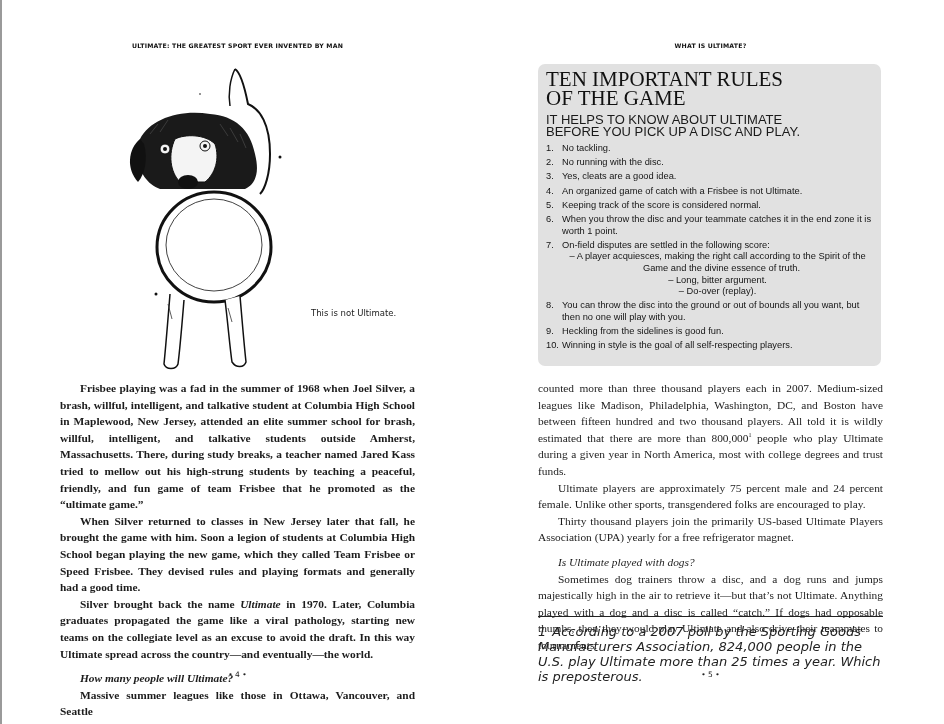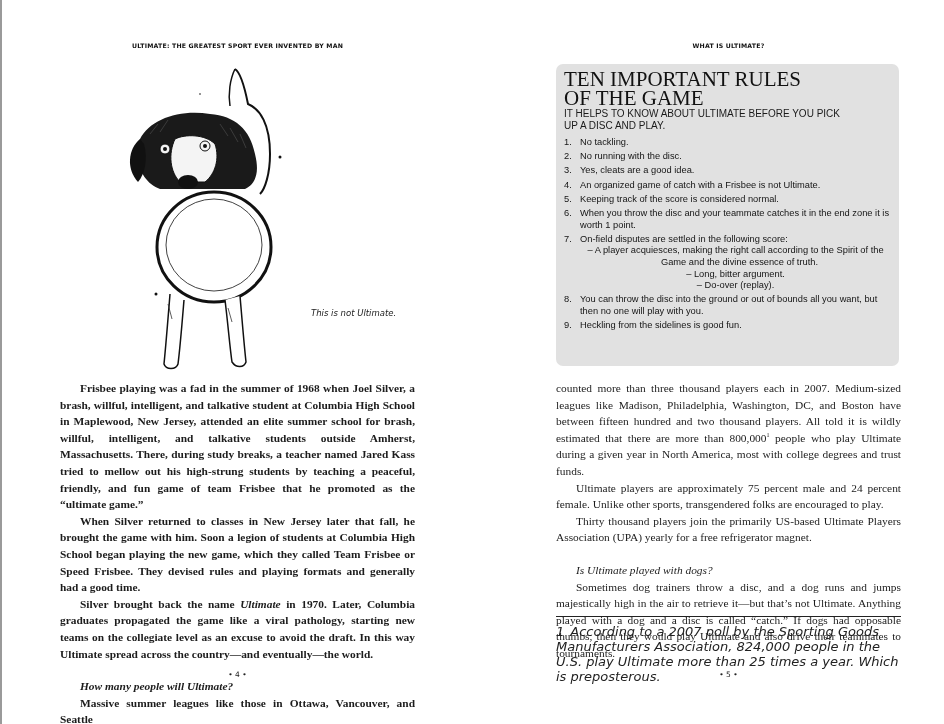--- a/index.html
+++ b/index.html
@@ -4,55 +4,55 @@
 <style>
   html, body { margin: 0; padding: 0; }
   body {
     width: 944px; height: 724px; position: relative; overflow: hidden;
     background: #ffffff; color: #1a1a1a;
     font-family: "Liberation Serif", serif;
   }
   .left-rule { position: absolute; left: 0; top: 0; width: 2px; height: 724px; background: #9a9a9a; }
   .page { position: absolute; top: 0; height: 724px; }
   .page-left { left: 60px; width: 355px; }
-  .page-right { left: 556px; width: 345px; }
+  .page-right { left: 538px; width: 345px; }
   .running-head {
     position: absolute; top: 42px; left: 0; right: 0; text-align: center;
     font-family: "DejaVu Sans", sans-serif; font-weight: bold; font-size: 6.2px;
     letter-spacing: 0.2px; color: #111; text-transform: uppercase;
   }
   .figure { position: absolute; left: 60px; top: 64px; width: 220px; height: 310px; }
   .figure svg { width: 220px; height: 310px; display: block; }
   .caption {
     position: absolute; left: 251px; top: 308px;
-    font-family: "DejaVu Sans", sans-serif; font-style: italic; font-size: 8.5px; color: #222;
+    font-family: "DejaVu Sans", sans-serif; font-size: 8.5px; color: #222;
   }
   .body-text {
     position: absolute; left: 0; right: 0;
     font-size: 11.4px; line-height: 16.6px; text-align: justify; color: #1c1c1c;
   }
   .body-text p { margin: 0; text-indent: 20px; }
-  .body-text p.q { font-style: italic; margin-top: 16px; }
+  .body-text p.q { font-style: italic; margin-top: 8px; }
   .body-text em { font-style: italic; }
   .folio {
     position: absolute; top: 670px; left: 0; right: 0; text-align: center;
     font-family: "DejaVu Sans", sans-serif; font-size: 7.5px; color: #222;
   }
   .rules-box {
     position: absolute; left: 0; top: 64px; width: 343px; height: 302px;
     background: #e1e1e1; border-radius: 7px; box-sizing: border-box;
     padding: 6px 8px 0 8px;
   }
   .rules-title {
     font-family: "Liberation Serif", serif; font-size: 21px; line-height: 19px;
     text-transform: uppercase; color: #111; margin: 0; font-weight: normal;
   }
   .rules-sub {
-    font-family: "Liberation Sans", sans-serif; font-size: 10px; line-height: 11.5px;
-    text-transform: uppercase; color: #1a1a1a; width: 290px;
+    font-family: "Liberation Sans", sans-serif; font-size: 13px; line-height: 11.5px;
+    text-transform: uppercase; color: #1a1a1a; margin-top: 6px; width: 290px;
   }
   .rules-list {
     list-style: none; margin: 6px 0 0 0; padding: 0;
     font-family: "Liberation Sans", sans-serif; font-size: 9.3px; line-height: 11.6px; color: #151515;
   }
   .rules-list li { position: relative; padding-left: 16px; margin-bottom: 2.6px; }
   .rules-list li .num { position: absolute; left: 0; top: 0; }
   .rules-list li .sub { display: block; padding-left: 8px; text-indent: -8px; text-align: center; }
   .footnote-rule { position: absolute; left: 0; top: 616px; width: 345px; height: 1px; background: #222; }
   .footnote {
@@ -129,20 +129,21 @@
       <li><span class="num">4.</span><span>An organized game of catch with a Frisbee is not Ultimate.</span></li>
       <li><span class="num">5.</span><span>Keeping track of the score is considered normal.</span></li>
       <li><span class="num">6.</span><span>When you throw the disc and your teammate catches it in the end zone it is worth 1 point.</span></li>
       <li><span class="num">7.</span><span>On-field disputes are settled in the following score:</span>
         <span class="sub">– A player acquiesces, making the right call according to the Spirit of the Game and the divine essence of truth.</span>
         <span class="sub">– Long, bitter argument.</span>
         <span class="sub">– Do-over (replay).</span>
       </li>
       <li><span class="num">8.</span><span>You can throw the disc into the ground or out of bounds all you want, but then no one will play with you.</span></li>
       <li><span class="num">9.</span><span>Heckling from the sidelines is good fun.</span></li>
+      <li><span class="num">10.</span><span>Winning in style is the goal of all self-respecting players.</span></li>
     </ul>
   </div>
 
   <div class="body-text" style="top:380px;">
     <p style="text-indent:0"><span>counted more than three thousand players each in 2007. Medium-sized leagues like Madison, Philadelphia, Washington, DC, and Boston have between fifteen hundred and two thousand players. All told it is wildly estimated that there are more than 800,000</span><sup>1</sup><span> people who play Ultimate during a given year in North America, most with college degrees and trust funds.</span></p>
     <p>Ultimate players are approximately 75 percent male and 24 percent female. Unlike other sports, transgendered folks are encouraged to play.</p>
     <p>Thirty thousand players join the primarily US-based Ultimate Players Association (UPA) yearly for a free refrigerator magnet.</p>
     <p class="q">Is Ultimate played with dogs?</p>
     <p>Sometimes dog trainers throw a disc, and a dog runs and jumps majestically high in the air to retrieve it—but that’s not Ultimate. Anything played with a dog and a disc is called “catch.” If dogs had opposable thumbs, then they would play Ultimate and also drive their teammates to tournaments.</p>
   </div>

